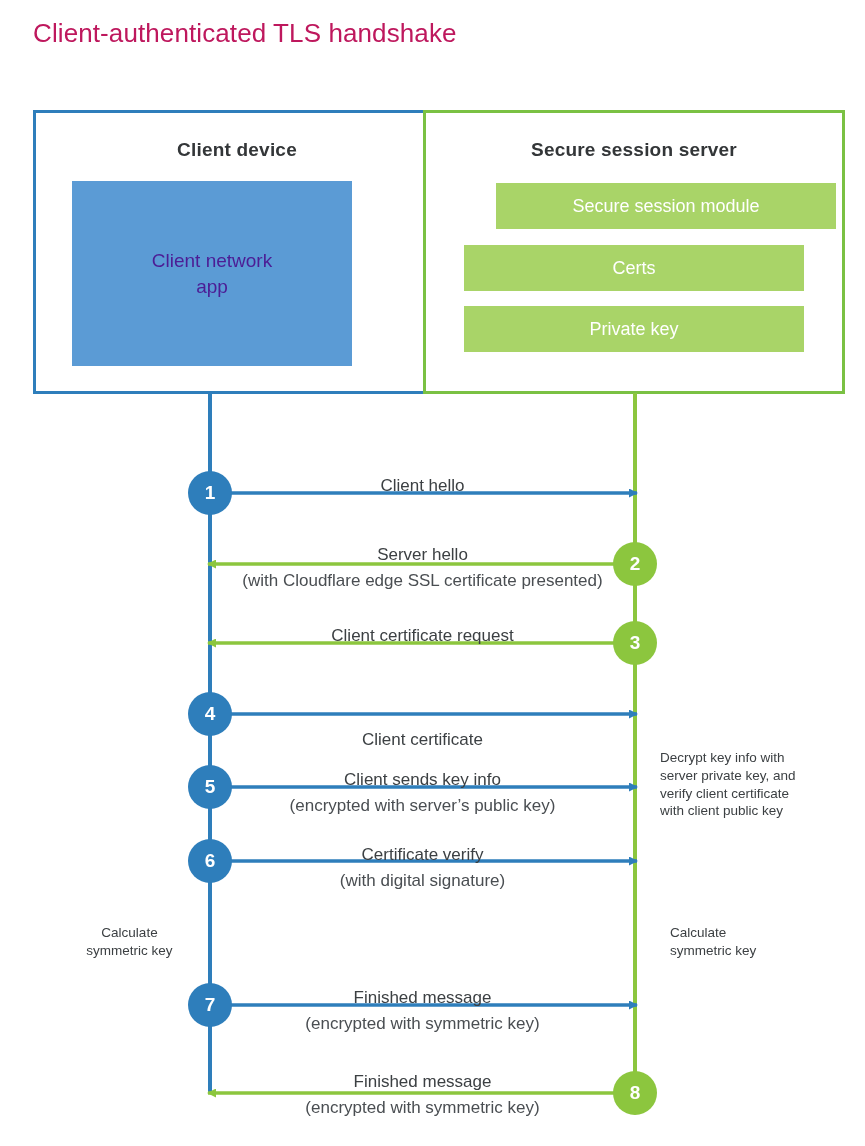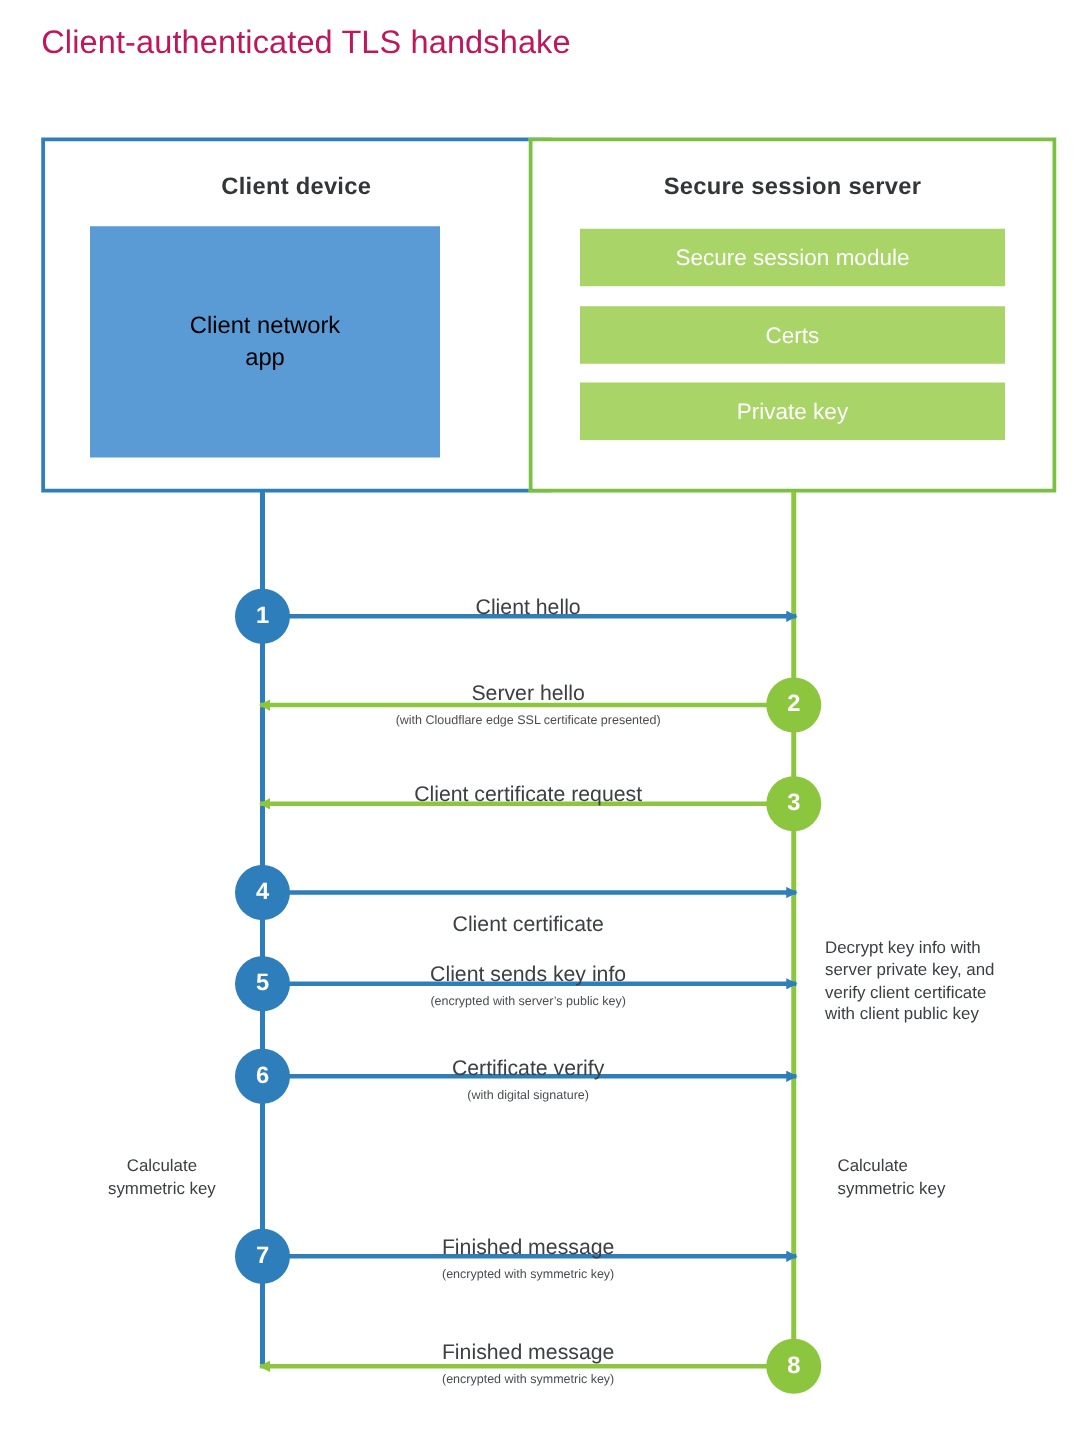--- a/index.html
+++ b/index.html
@@ -25,53 +25,53 @@
   #client-device-box{left:33px;top:110px;width:408px;height:284px;border-color:#2e7ebb;}
   #server-box{left:423px;top:110px;width:422px;height:284px;border-color:#7ac143;}
 
   .box-title{
     position:absolute;left:0;right:0;top:26px;text-align:center;
     font-size:19px;font-weight:bold;color:#333638;letter-spacing:.2px;
   }
 
   #client-app-block{
     position:absolute;left:36px;top:68px;width:280px;height:185px;
-    background:#5b9bd5;color:#000000;
+    background:#5b9bd5;color:#4c1d95;
     display:flex;align-items:center;justify-content:center;text-align:center;
     font-size:19px;line-height:1.35;
   }
 
   .server-bar{
     position:absolute;left:38px;width:340px;height:46px;
     background:#a9d468;color:#ffffff;
     display:flex;align-items:center;justify-content:center;
     font-size:18px;
   }
-  #server-bar-0{top:70px;}
+  #server-bar-0{top:70px;margin-left:32px;}
   #server-bar-1{top:132px;}
   #server-bar-2{top:193px;}
 
   
   #flow-svg{left:0;top:0;width:865px;height:1146px;}
 
   
   .step-circle{
     width:44px;height:44px;border-radius:50%;
     display:flex;align-items:center;justify-content:center;
     color:#ffffff;font-size:19px;font-weight:bold;
   }
   .step-blue{background:#2e7ebb;}
   .step-green{background:#8cc63e;}
 
   
   .msg-label{
     text-align:center;font-size:17px;color:#3c4043;white-space:nowrap;margin-top:10px;
   }
   .msg-sub{
-    text-align:center;font-size:10px;color:#4a4e52;white-space:nowrap;
+    text-align:center;font-size:17px;color:#4a4e52;white-space:nowrap;
   }
   .side-note{
     font-size:13.5px;line-height:1.32;color:#3c4043;
   }
   .side-note.center{text-align:center;}
 </style>
 </head>
 <body>
 
 <div class="abs" id="page-title">Client-authenticated TLS handshake</div>

